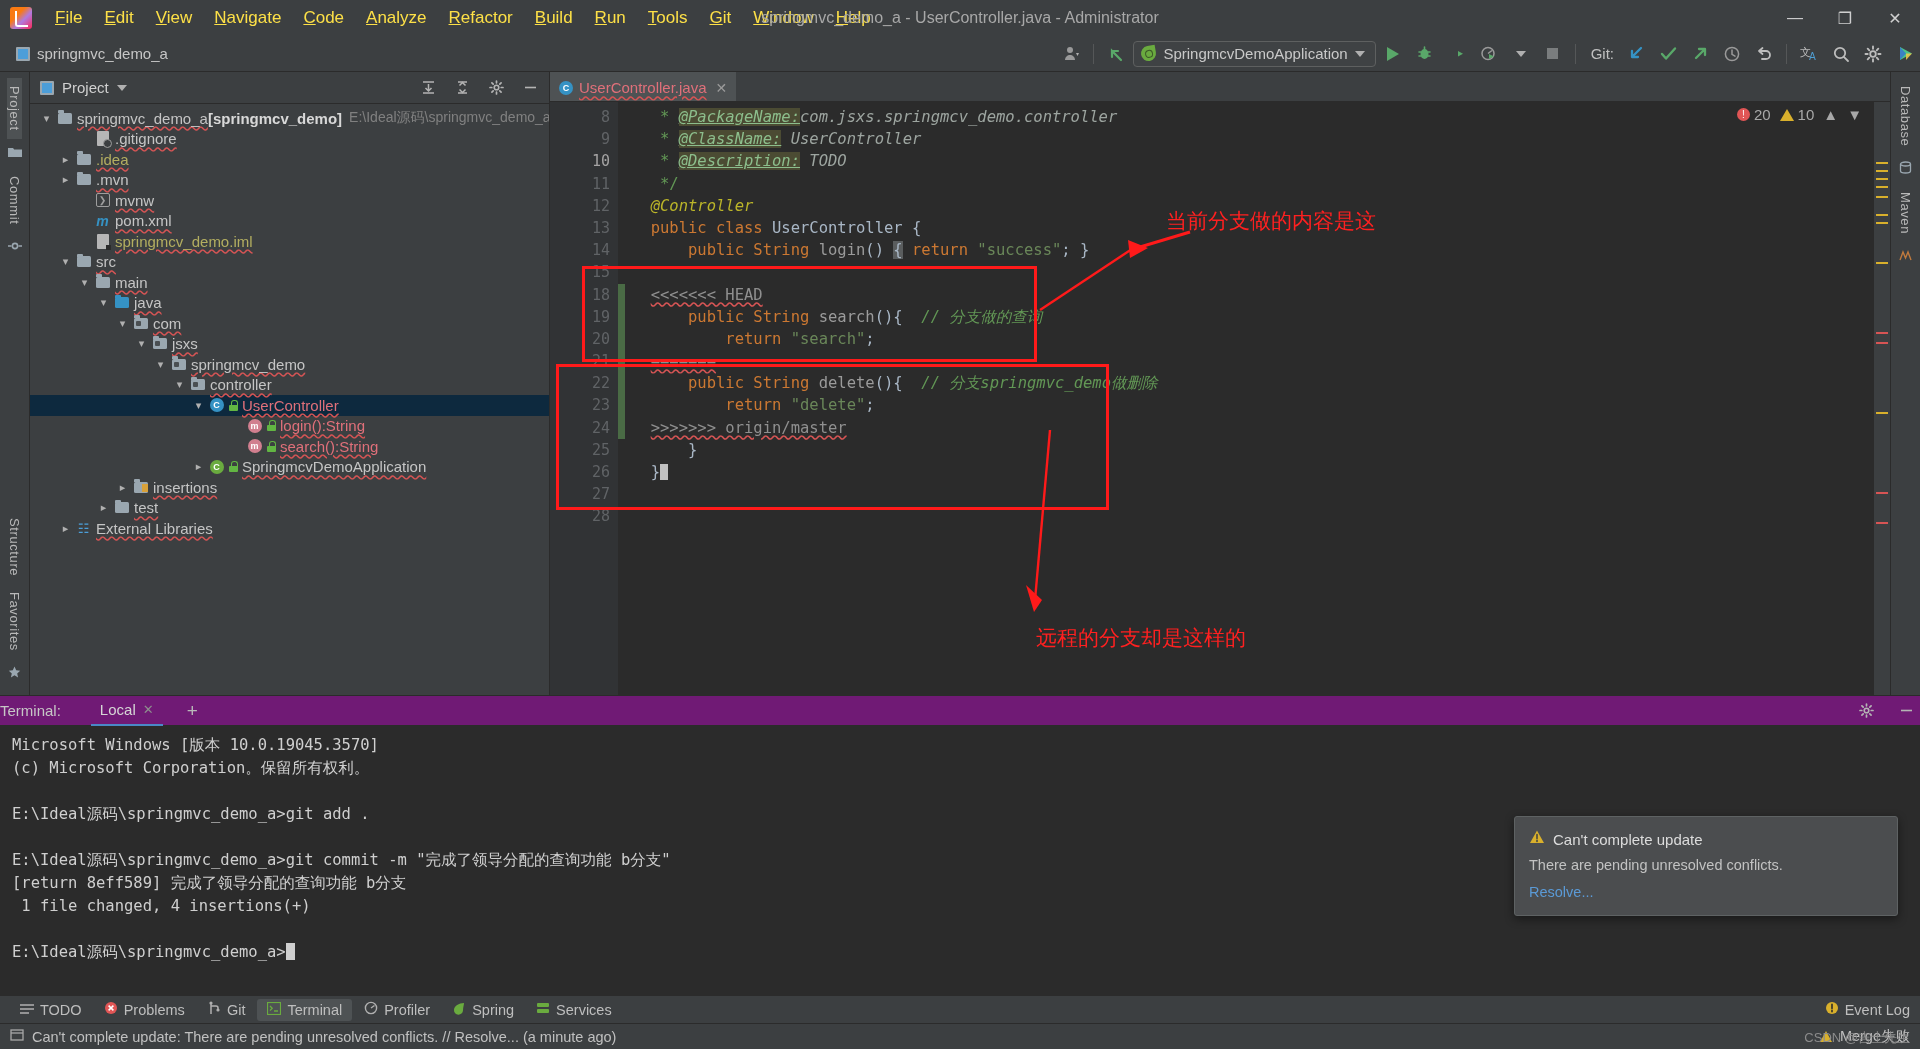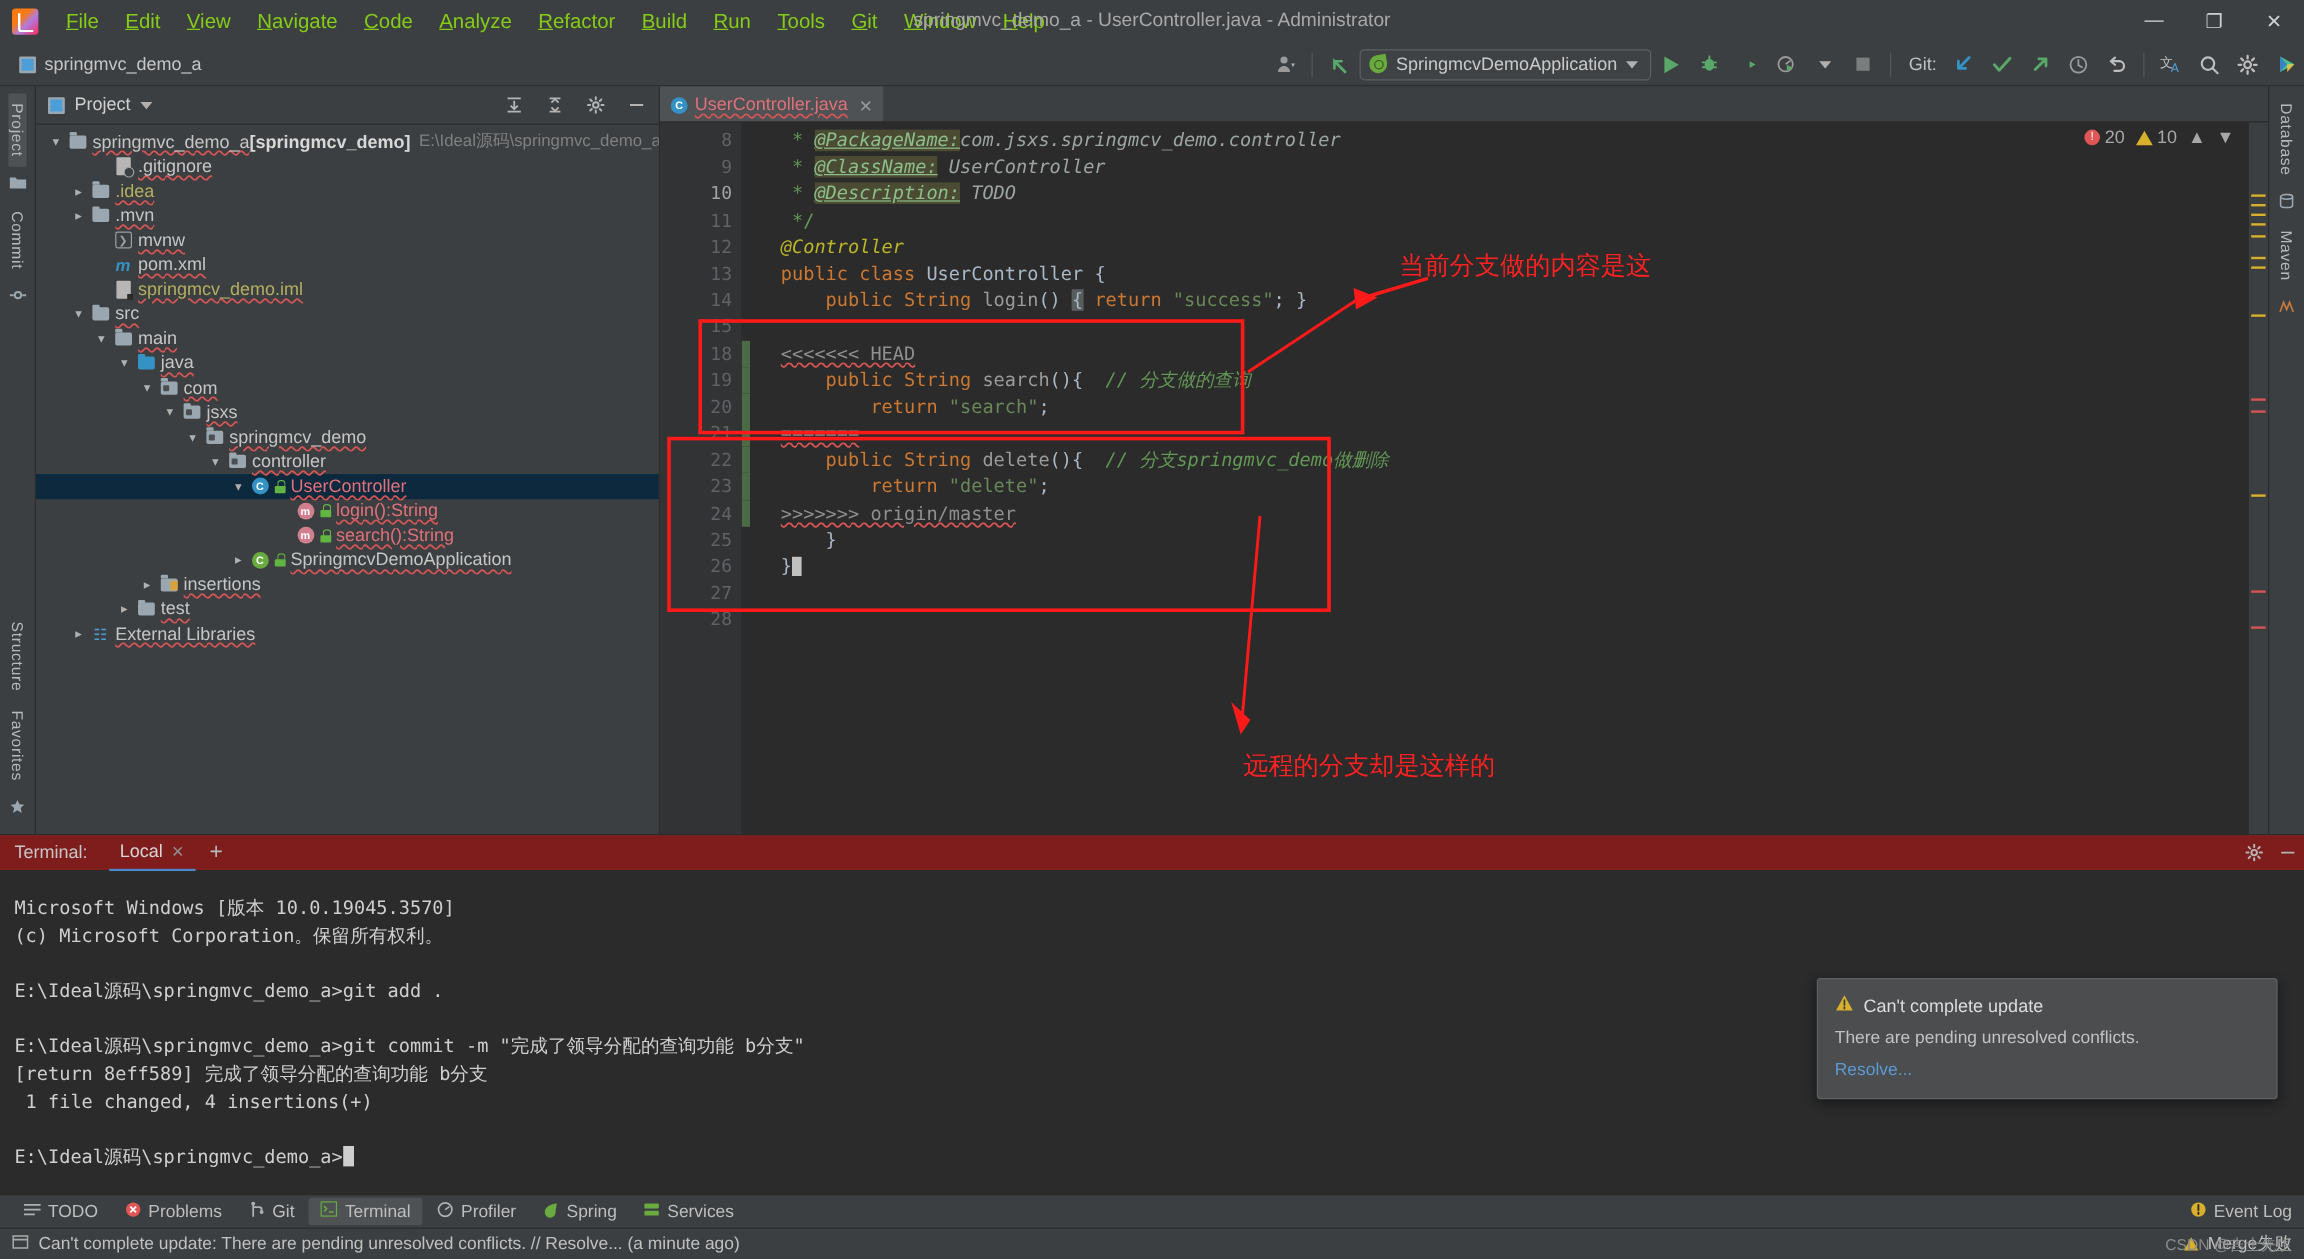--- a/index.html
+++ b/index.html
@@ -20,21 +20,21 @@
   .logo {
     width: 22px; height: 22px; border-radius: 3px; margin-right: 12px;
     background: linear-gradient(135deg,#f97a12 0%,#f97a12 35%,#b07ae0 60%,#fe2857 100%);
     position: relative;
   }
   .logo::after {
     content: ""; position: absolute; left: 5px; top: 4px; width: 11px; height: 14px;
     border: 2px solid #fff; border-top: none; border-right: none; border-radius: 0 0 0 3px;
   }
   .menu-item {
-    font-size: 17px; color: #84cc16; padding: 3px 11px; cursor: default; white-space: nowrap;
+    font-size: 17px; color: #fde047; padding: 3px 11px; cursor: default; white-space: nowrap;
   }
   .menu-item u { text-decoration: underline; }
   .win-title {
     position: absolute; left: 0; right: 0; top: 0; height: 36px;
     display: flex; align-items: center; justify-content: center;
     font-size: 16px; color: #a8a8a8; pointer-events: none;
   }
   .win-ctrl {
     position: absolute; right: 0; top: 0; height: 36px; display: flex; align-items: center;
   }
@@ -198,34 +198,34 @@
   .dot-red { width:13px;height:13px;border-radius:50%;background:#e05555;color:#fff;font-size:10px;display:flex;align-items:center;justify-content:center;}
   .tri-yel { width:0;height:0;border-left:7px solid transparent;border-right:7px solid transparent;border-bottom:12px solid #d9b02c;}
   .wtxt { color: #a8a8a8; }
 
   
   .terminal {
     height: 300px; flex: 0 0 300px; background: #3c3f41; display: flex; flex-direction: column;
     border-top: 1px solid #2b2b2b;
   }
   .term-head {
-    height: 30px; display: flex; align-items: center; background: #7f1d1d; flex: 0 0 30px;
-    border-bottom: 1px solid #2b2b2b; padding-left: 12px; gap: 0;
+    height: 30px; display: flex; align-items: center; background: #701a75; flex: 0 0 30px;
+    border-bottom: 1px solid #2b2b2b; gap: 12px;
   }
   .term-lbl { font-size: 15px; color: #c6c6c6; margin-right: 18px; }
   .term-tab {
     font-size: 15px; color: #d6d6d6; padding: 0 9px; height: 30px; display: flex;
     align-items: center; gap: 7px; border-bottom: 2px solid #4a88c7;
   }
   .term-tab .x { color: #8e8e8e; font-size: 13px; }
   .term-plus { font-size: 19px; color: #b9b9b9; padding: 0 12px; }
   .term-head .sp { flex: 1; }
   .term-head .hico { width:28px;height:26px;display:flex;align-items:center;justify-content:center;color:#b4b4b4;font-size:14px;}
   .term-body {
-    flex: 1; background: #2b2b2b; padding: 20px 12px; overflow: hidden;
+    flex: 1; background: #2b2b2b; padding: 8px 12px; overflow: hidden;
     font-family: "DejaVu Sans Mono", monospace; font-size: 15.5px; color: #cfcfcf; line-height: 23px;
   }
   .tline { white-space: pre; }
 
   
   .botbar {
     height: 28px; flex: 0 0 28px; background: #3c3f41; display: flex; align-items: center;
     border-top: 1px solid #2b2b2b; padding-left: 10px; gap: 2px;
   }
   .bt {

